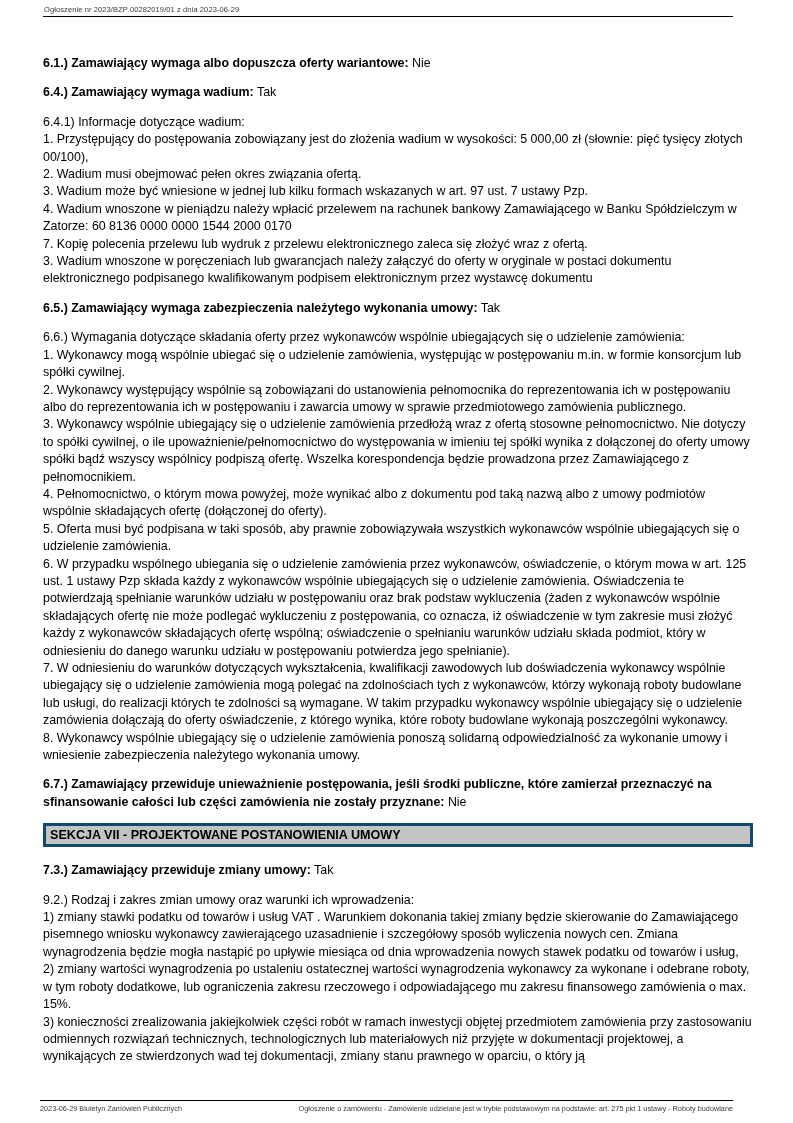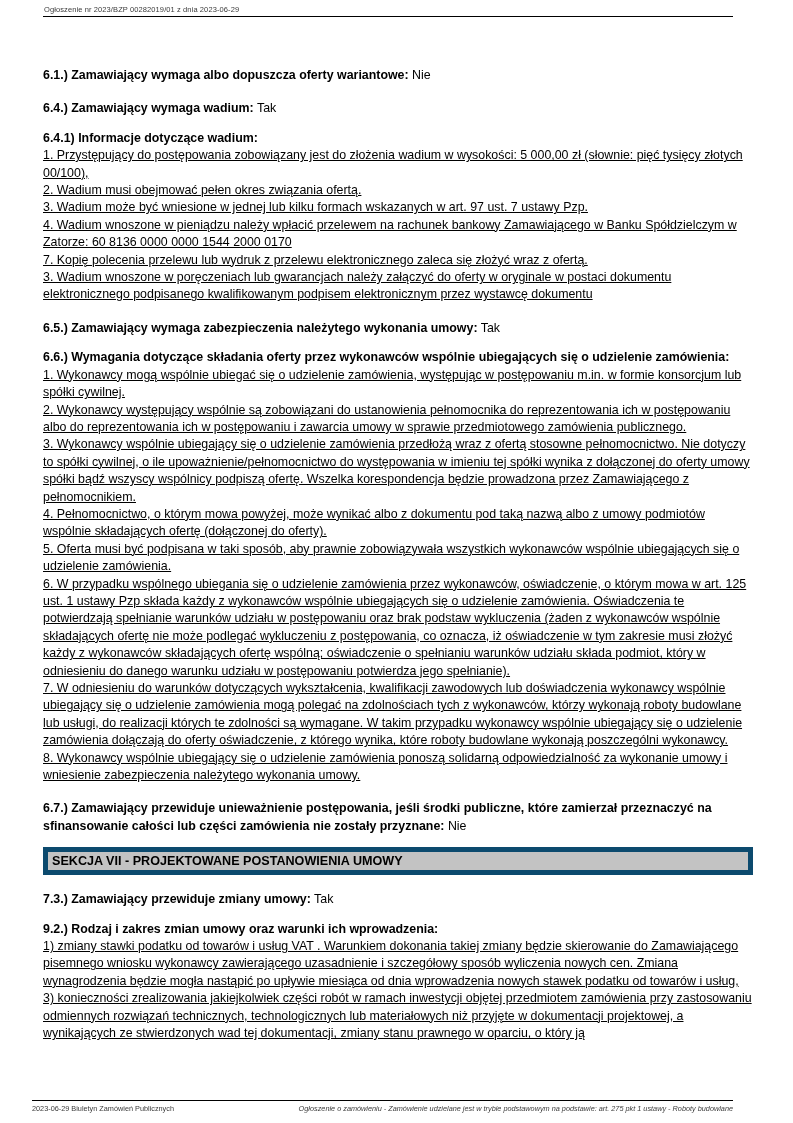--- a/index.html
+++ b/index.html
@@ -19,44 +19,44 @@
   .doc-header-rule{
     position:absolute;top:16px;left:43px;right:40px;
     border-top:1px solid #000;height:0;
   }
 
   .content{
     position:absolute;top:51px;left:43px;width:710px;
     font-size:12.4px;line-height:17.4px;text-align:left;
   }
   .block{margin:0 0 12px 0;}
-  p.block{margin:16px 0 12px 0;}
-  .titled-head{display:block;font-weight:bold;}
-  .body-line{margin:0;text-decoration:underline;}
+  p.block{margin:4px 0 12px 0;}
+  .titled-head{display:block;font-weight:normal;}
+  .body-line{margin:0;}
   strong{font-weight:bold;}
 
   .section-bar{
     background:#c3c3c3;
-    border:5px solid #0c4a6e;
+    border:3px solid #0c4a6e;
     font-weight:bold;
     font-size:12.6px;
     line-height:16px;
     padding:1px 4px;
     margin:3px 0 15px 0;
   }
 
   .doc-footer{
-    position:absolute;left:32px;right:40px;top:1100px;
+    position:absolute;left:40px;right:40px;top:1100px;
     border-top:1px solid #000;
     padding-top:3px;
     display:flex;justify-content:space-between;
     font-size:7.3px;color:#3a3a3a;
   }
   .doc-footer .left{text-align:left;}
-  .doc-footer .right{text-align:right;font-style:italic;}
+  .doc-footer .right{text-align:right;}
 </style>
 </head>
 <body>
 
 <div class="page">
 
   <div class="doc-header">Ogłoszenie nr 2023/BZP 00282019/01 z dnia 2023-06-29</div>
   <div class="doc-header-rule"></div>
 
   <div class="content">
@@ -82,20 +82,21 @@
         <div class="body-line">6. W przypadku wspólnego ubiegania się o udzielenie zamówienia przez wykonawców, oświadczenie, o którym mowa w art. 125 ust. 1 ustawy Pzp składa każdy z wykonawców wspólnie ubiegających się o udzielenie zamówienia. Oświadczenia te potwierdzają spełnianie warunków udziału w postępowaniu oraz brak podstaw wykluczenia (żaden z wykonawców wspólnie składających ofertę nie może podlegać wykluczeniu z postępowania, co oznacza, iż oświadczenie w tym zakresie musi złożyć każdy z wykonawców składających ofertę wspólną; oświadczenie o spełnianiu warunków udziału składa podmiot, który w odniesieniu do danego warunku udziału w postępowaniu potwierdza jego spełnianie).</div>
         <div class="body-line">7. W odniesieniu do warunków dotyczących wykształcenia, kwalifikacji zawodowych lub doświadczenia wykonawcy wspólnie ubiegający się o udzielenie zamówienia mogą polegać na zdolnościach tych z wykonawców, którzy wykonają roboty budowlane lub usługi, do realizacji których te zdolności są wymagane. W takim przypadku wykonawcy wspólnie ubiegający się o udzielenie zamówienia dołączają do oferty oświadczenie, z którego wynika, które roboty budowlane wykonają poszczególni wykonawcy.</div>
         <div class="body-line">8. Wykonawcy wspólnie ubiegający się o udzielenie zamówienia ponoszą solidarną odpowiedzialność za wykonanie umowy i wniesienie zabezpieczenia należytego wykonania umowy.</div>
       </div>
       <p class="block"><strong>6.7.) Zamawiający przewiduje unieważnienie postępowania, jeśli środki publiczne, które zamierzał przeznaczyć na sfinansowanie całości lub części zamówienia nie zostały przyznane:</strong> Nie</p>
       <div class="section-bar">SEKCJA VII - PROJEKTOWANE POSTANOWIENIA UMOWY</div>
       <p class="block"><strong>7.3.) Zamawiający przewiduje zmiany umowy:</strong> Tak</p>
       <div class="block">
         <strong class="titled-head">9.2.) Rodzaj i zakres zmian umowy oraz warunki ich wprowadzenia:</strong>
         <div class="body-line">1) zmiany stawki podatku od towarów i usług VAT . Warunkiem dokonania takiej zmiany będzie skierowanie do Zamawiającego pisemnego wniosku wykonawcy zawierającego uzasadnienie i szczegółowy sposób wyliczenia nowych cen. Zmiana wynagrodzenia będzie mogła nastąpić po upływie miesiąca od dnia wprowadzenia nowych stawek podatku od towarów i usług,</div>
+        <div class="body-line">2) zmiany wartości wynagrodzenia po ustaleniu ostatecznej wartości wynagrodzenia wykonawcy za wykonane i odebrane roboty, w tym roboty dodatkowe, lub ograniczenia zakresu rzeczowego i odpowiadającego mu zakresu finansowego zamówienia o max. 15%.</div>
         <div class="body-line">3) konieczności zrealizowania jakiejkolwiek części robót w ramach inwestycji objętej przedmiotem zamówienia przy zastosowaniu odmiennych rozwiązań technicznych, technologicznych lub materiałowych niż przyjęte w dokumentacji projektowej, a wynikających ze stwierdzonych wad tej dokumentacji, zmiany stanu prawnego w oparciu, o który ją</div>
       </div>
     </div>
 
   <div class="doc-footer">
     <span class="left">2023-06-29 Biuletyn Zamówień Publicznych</span>
     <span class="right">Ogłoszenie o zamówieniu - Zamówienie udzielane jest w trybie podstawowym na podstawie: art. 275 pkt 1 ustawy - Roboty budowlane</span>
   </div>
 
 </div>

